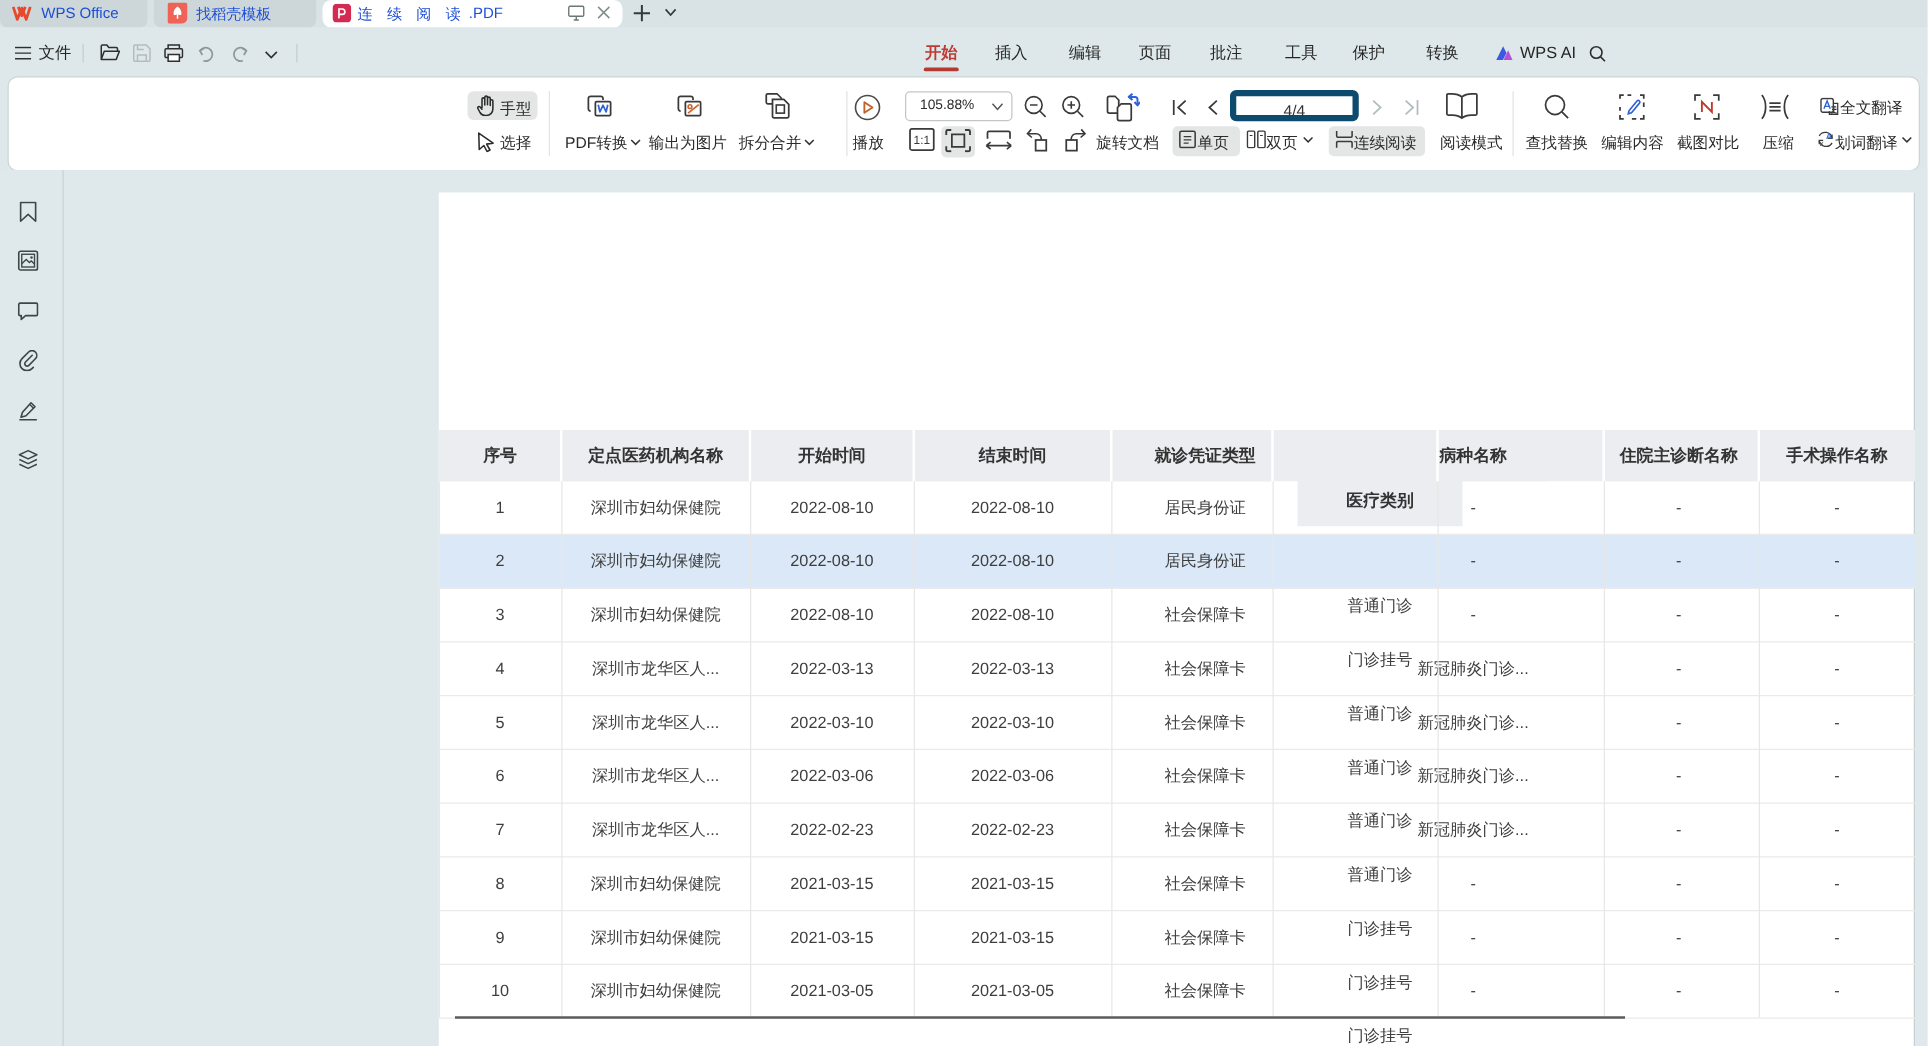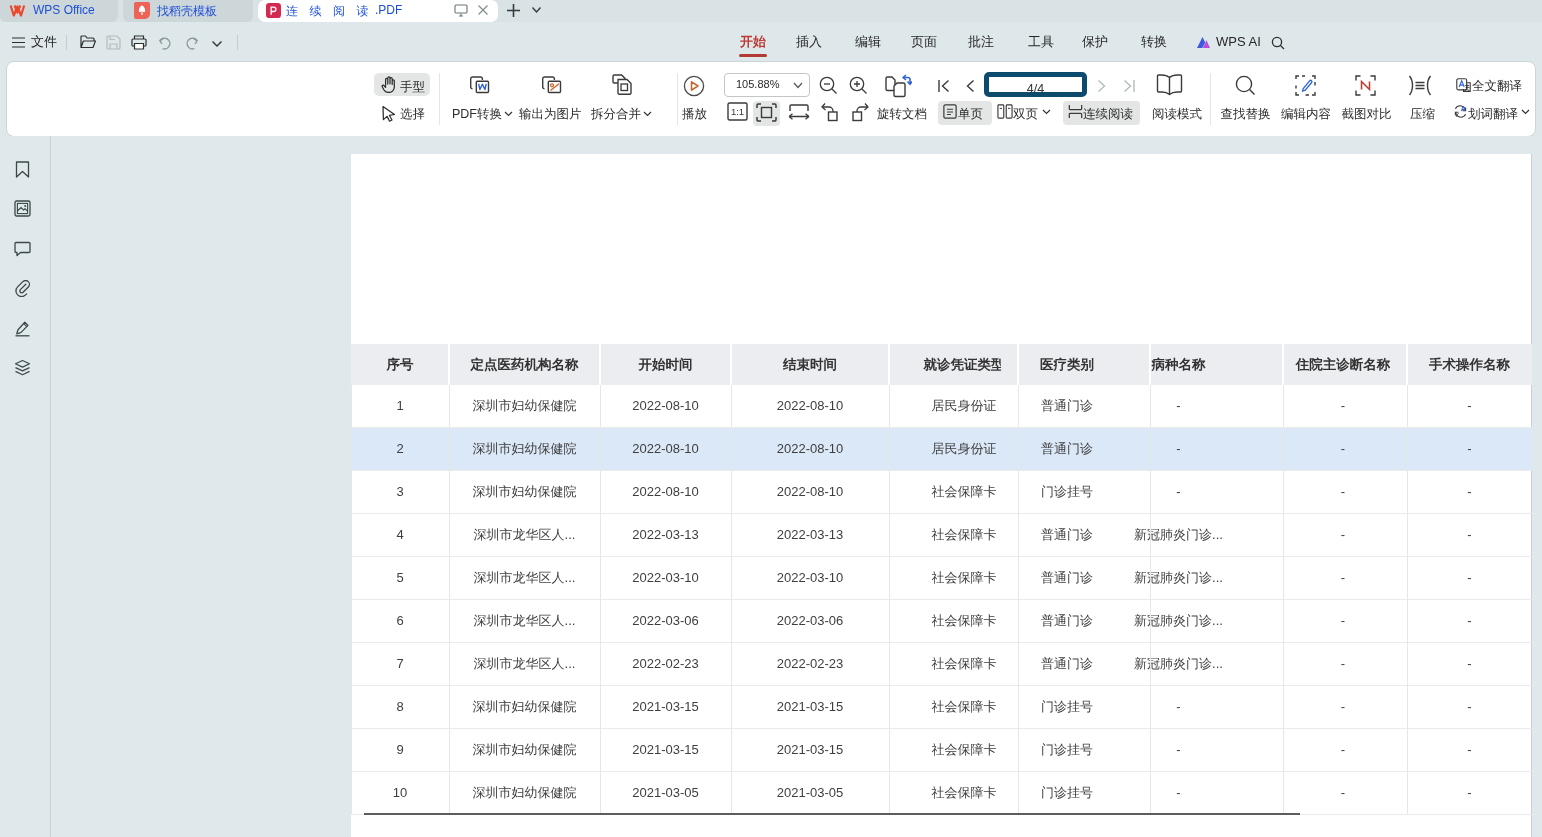--- a/index.html
+++ b/index.html
@@ -21,21 +21,21 @@
 .tbtn { position:absolute; background:#e4e6e6; border-radius:5px; }
 .carr { display:inline-block; vertical-align:1px; margin-left:2px; }
 
 #content { position:absolute; left:0; top:136px; width:1542px; height:701px; background:#dfe9ec; }
 #page { position:absolute; left:351px; top:18px; width:1181px; height:683px; background:#ffffff; border-right:1px solid #c7d1d3; }
 
 .hcell { position:absolute; top:0; height:41px; background:#ecedf0; font-weight:bold; font-size:13.5px; color:#333; text-align:center; line-height:41px; }
 .row { position:absolute; left:0; width:1181px; height:43px; }
 .cell { position:absolute; top:0; height:43px; font-size:13px; color:#3e3e3e; text-align:center; line-height:42px; white-space:nowrap; overflow:hidden; }
 .c1 { left:0; width:98px; } .c2 { left:98px; width:151px; } .c3 { left:249px; width:131px; }
-.c4 { left:380px; width:158px; } .c5 { left:538px; width:129px;padding-left:21px; } .c6 { left:650px; width:132px; }
+.c4 { left:380px; width:158px; } .c5 { left:538px; width:129px;padding-left:21px; } .c6 { left:687px; width:132px;margin-top:36px; }
 .c7 { left:768px; width:119px; } .c8 { left:932px; width:120px; } .c9 { left:1056px; width:125px; }
 .hcell { position:absolute; top:190px; }
 .row { border-bottom:1px solid #eaeaea; }
 .row.hl { background:#dbe8f7; }
 .vl { position:absolute; top:231px; height:429px; width:1px; background:#e7e7e7; }
 .hw { position:absolute; top:190px; height:41px; width:2px; background:#ffffff; }
 svg { display:block; }
 .icon { position:absolute; }
 </style>
 </head>

